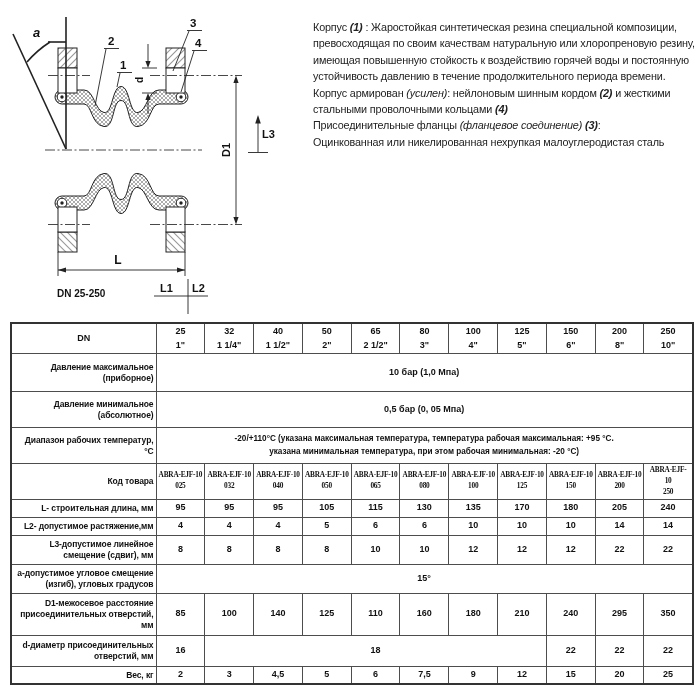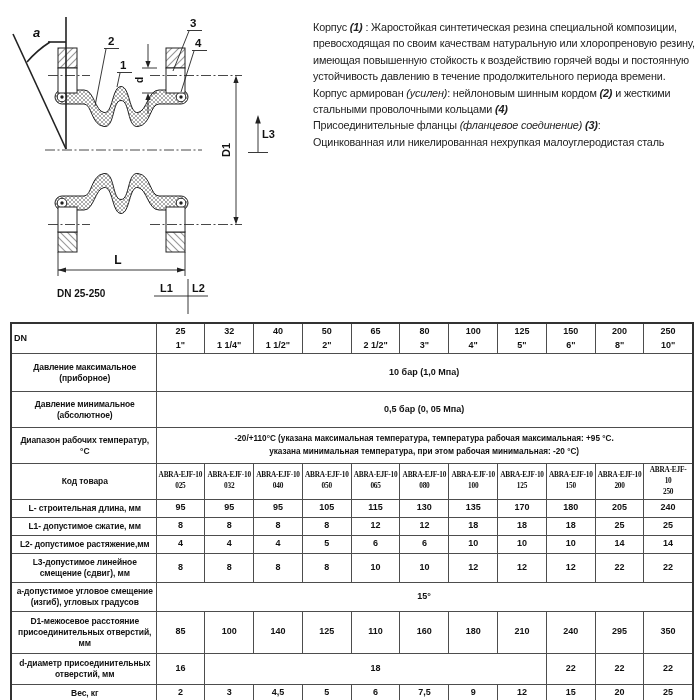--- a/index.html
+++ b/index.html
@@ -15,22 +15,22 @@
 
   
   .descr{position:absolute;left:313px;top:19px;width:384px;font-size:10.8px;line-height:16.4px;letter-spacing:-0.15px;color:#222;}
   .descr .i{font-style:italic;}
   .descr .b{font-weight:bold;}
 
   
   .spec-wrap{position:absolute;left:10px;top:322px;}
   table.spec{border-collapse:collapse;table-layout:fixed;width:682px;border:2px solid #333;background:#fff;}
   table.spec td{border:1px solid #4d4d4d;vertical-align:middle;text-align:center;font-weight:bold;font-size:9px;line-height:1.3;padding:1px 2px;color:#111;overflow:hidden;}
-  table.spec td.lbl{text-align:center;padding-left:4px;font-size:8.5px;line-height:1.25;letter-spacing:-0.1px;}
-  table.spec td.corner{text-align:left;font-size:10px;}
+  table.spec td.lbl{text-align:right;padding-left:4px;font-size:8.5px;line-height:1.25;letter-spacing:-0.1px;}
+  table.spec td.corner{text-align:center;font-size:10px;}
   table.spec tr.hdr td{font-size:9px;line-height:1.5;}
   table.spec tr.temp-row td.val{font-size:8.2px;line-height:1.55;}
   table.spec tr.code-row td.val{font-size:7.3px;line-height:1.5;letter-spacing:-0.2px;font-family:Liberation Serif, serif;}
 </style>
 </head>
 <body>
 
 <svg class="diagram" viewBox="0 0 310 318">
   <defs>
     <pattern id="hat" width="5" height="5" patternUnits="userSpaceOnUse" patternTransform="rotate(45)">
@@ -180,34 +180,20 @@
           <td class="val">105</td>
           <td class="val">115</td>
           <td class="val">130</td>
           <td class="val">135</td>
           <td class="val">170</td>
           <td class="val">180</td>
           <td class="val">205</td>
           <td class="val">240</td>
         </tr>
         <tr style="height: 18px;">
-          <td class="lbl">L1- допустимое сжатие, мм</td>
-          <td class="val">8</td>
-          <td class="val">8</td>
-          <td class="val">8</td>
-          <td class="val">8</td>
-          <td class="val">12</td>
-          <td class="val">12</td>
-          <td class="val">18</td>
-          <td class="val">18</td>
-          <td class="val">18</td>
-          <td class="val">25</td>
-          <td class="val">25</td>
-        </tr>
-        <tr style="height: 18px;">
           <td class="lbl">L2- допустимое растяжение,мм</td>
           <td class="val">4</td>
           <td class="val">4</td>
           <td class="val">4</td>
           <td class="val">5</td>
           <td class="val">6</td>
           <td class="val">6</td>
           <td class="val">10</td>
           <td class="val">10</td>
           <td class="val">10</td>

